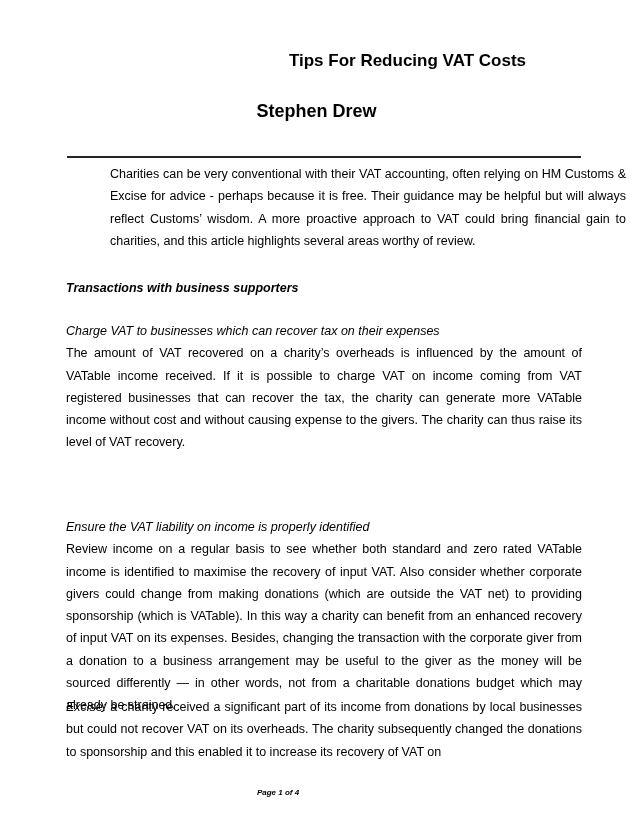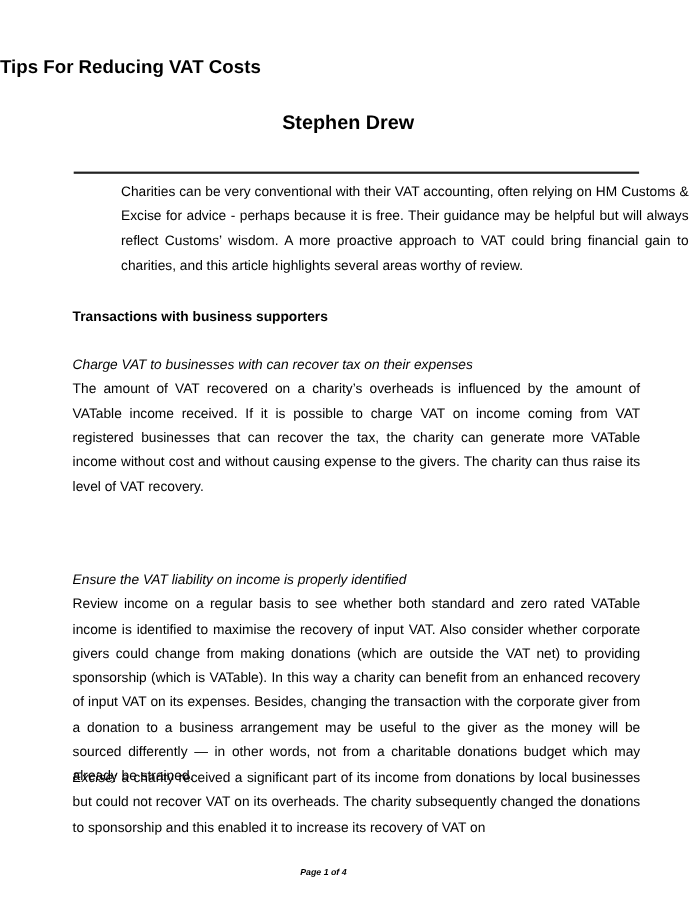--- a/index.html
+++ b/index.html
@@ -20,21 +20,21 @@
       left: 0; top: 0;
       width: 633px;
       height: 828px;
       background: #ffffff;
     }
     .title {
       position: absolute;
       top: 50px;
       left: 0;
       width: 526px;
-      text-align: left;
+      text-align: right;
       font-weight: bold;
       font-size: 17px;
       line-height: 22px;
     }
     .author {
       position: absolute;
       left: 0;
       width: 633px;
       text-align: center;
       font-weight: bold;
@@ -57,57 +57,57 @@
       width: 516px;
       font-size: 12.5px;
       line-height: 22.3px;
       text-align: justify;
     }
     .body-block p {
       margin: 0;
     }
     .heading {
       font-weight: bold;
+      font-style: italic;
     }
     .subheading {
       font-style: italic;
     }
     .example-label {
       font-style: italic;
     }
     .footer {
       position: absolute;
       top: 788px;
       left: 0;
       width: 556px;
       text-align: center;
       font-size: 8px;
       font-weight: bold;
       font-style: italic;
-      padding-left: 16px;
     }
   </style>
 </head>
 <body>
 
 <div class="page">
   <div class="title">Tips For Reducing VAT Costs</div>
   <div class="author name">Stephen Drew</div>
   <div class="rule"></div>
 
   <div class="body-block" style="top:163px;margin-left:44px;">
     <p>Charities can be very conventional with their VAT accounting, often relying on HM Customs &amp; Excise for advice - perhaps because it is free. Their guidance may be helpful but will always reflect Customs’ wisdom. A more proactive approach to VAT could bring financial gain to charities, and this article highlights several areas worthy of review.</p>
   </div>
 
   <div class="body-block" style="top:277px;">
     <p class="heading">Transactions with business supporters</p>
   </div>
 
   <div class="body-block" style="top:320px;">
-    <p class="subheading">Charge VAT to businesses with can recover tax on their expenses</p>
+    <p class="subheading">Charge VAT to businesses which can recover tax on their expenses</p>
     <p>The amount of VAT recovered on a charity’s overheads is influenced by the amount of VATable income received. If it is possible to charge VAT on income coming from VAT registered businesses that can recover the tax, the charity can generate more VATable income without cost and without causing expense to the givers. The charity can thus raise its level of VAT recovery.</p>
   </div>
 
   <div class="body-block" style="top:476px;margin-top:40px;">
     <p class="subheading">Ensure the VAT liability on income is properly identified</p>
     <p>Review income on a regular basis to see whether both standard and zero rated VATable income is identified to maximise the recovery of input VAT. Also consider whether corporate givers could change from making donations (which are outside the VAT net) to providing sponsorship (which is VATable). In this way a charity can benefit from an enhanced recovery of input VAT on its expenses. Besides, changing the transaction with the corporate giver from a donation to a business arrangement may be useful to the giver as the money will be sourced differently — in other words, not from a charitable donations budget which may already be strained.</p>
   </div>
 
   <div class="body-block" style="top:696px;">
     <p><span class="example-label">Excise:</span><span> a charity received a significant part of its income from donations by local businesses but could not recover VAT on its overheads. The charity subsequently changed the donations to sponsorship and this enabled it to increase its recovery of VAT on</span></p>

